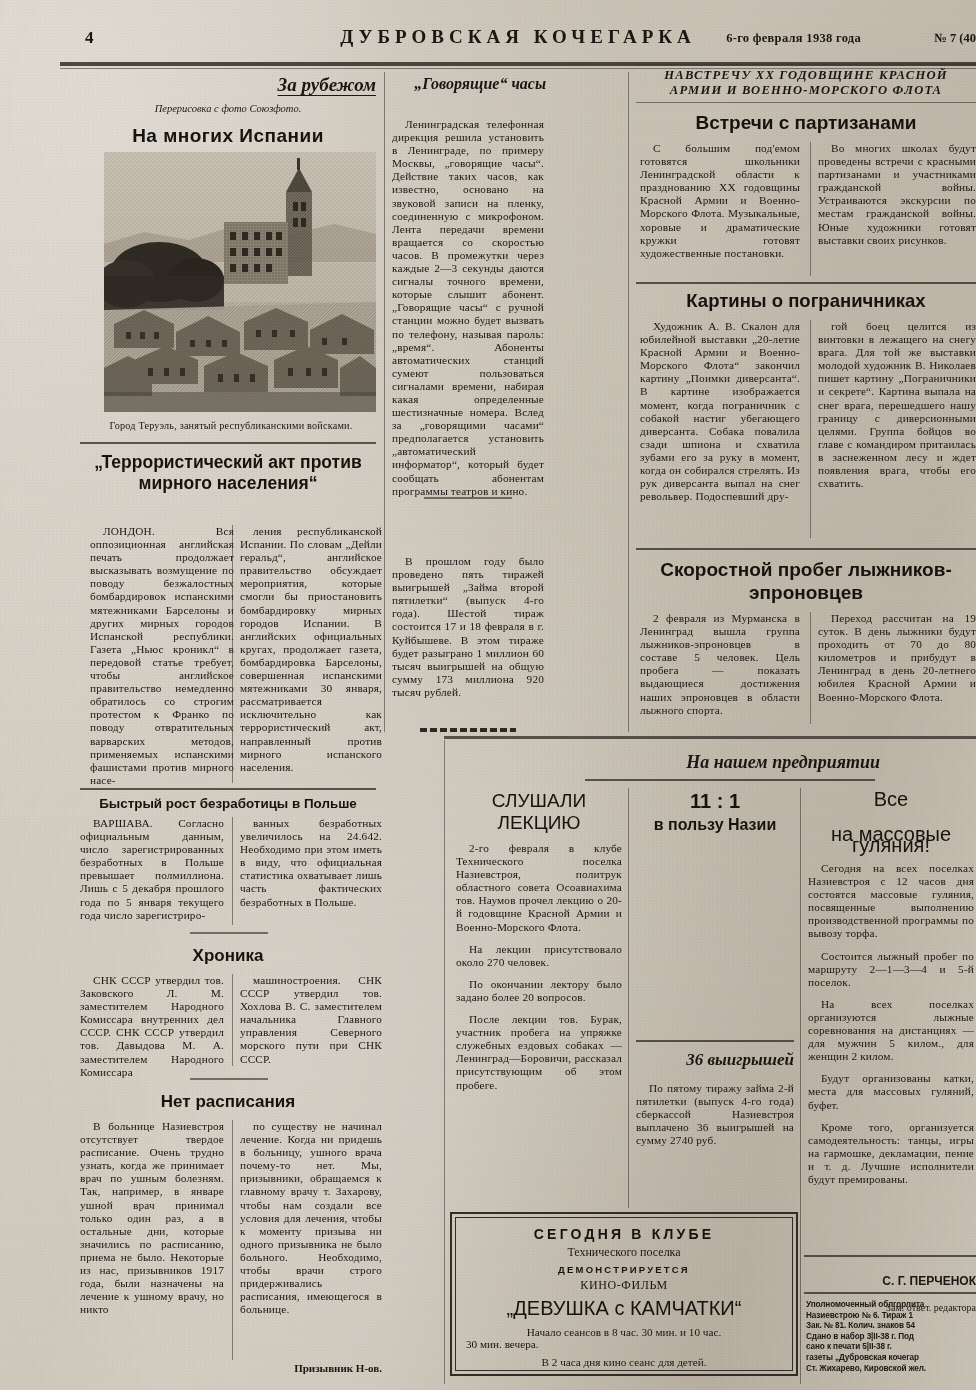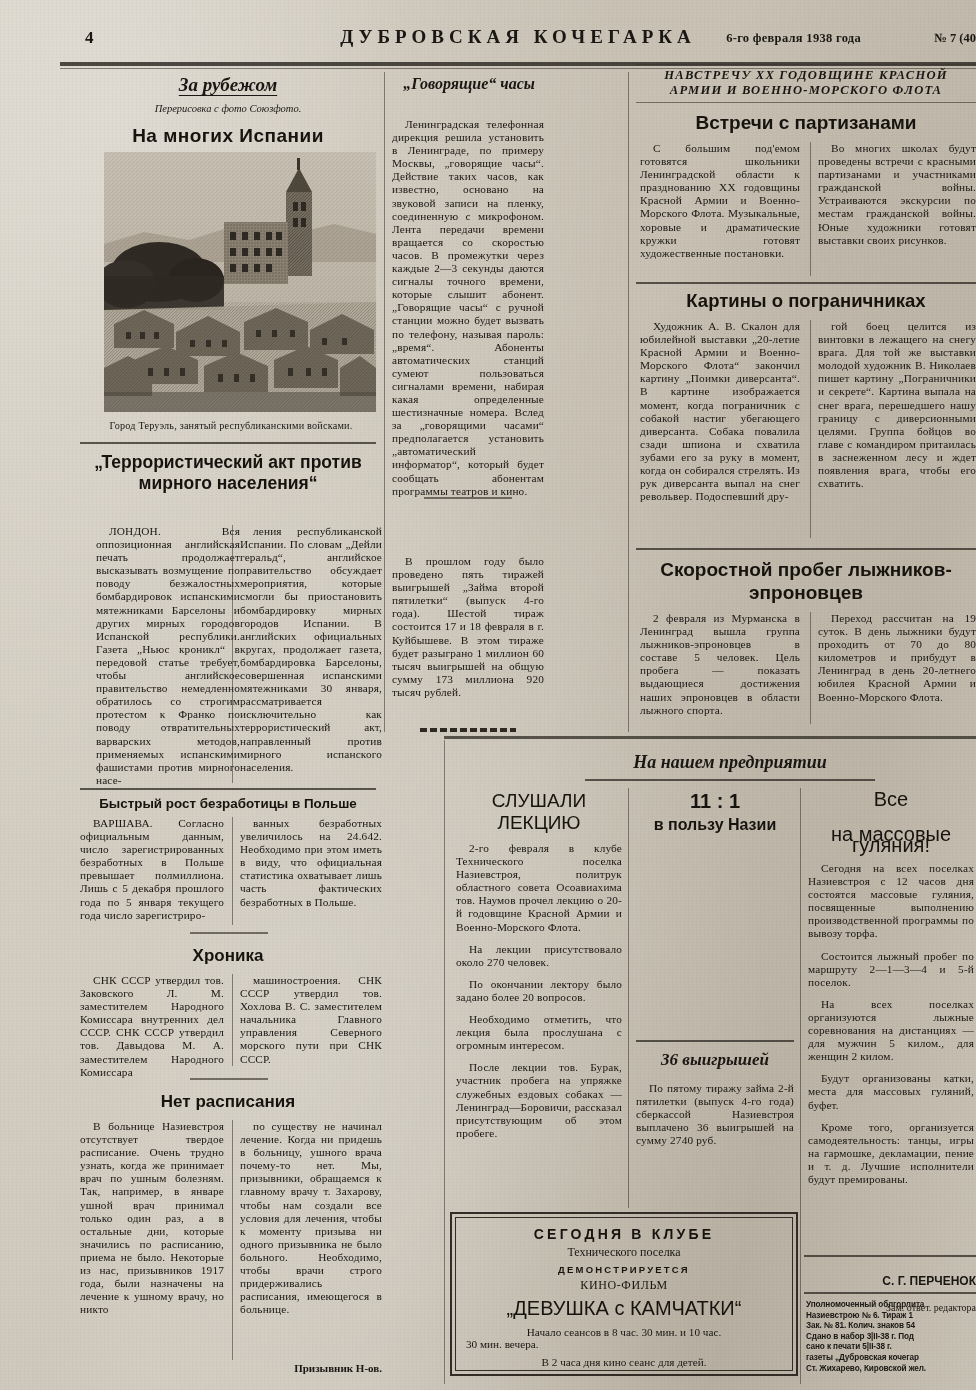--- a/index.html
+++ b/index.html
@@ -55,21 +55,21 @@
     -webkit-hyphens:auto;hyphens:auto;
   }
   .body-txt p{margin:0 0 0 0;text-indent:13px;}
 
   .hl-bold{
     font-family:"Liberation Sans", sans-serif;
     font-weight:bold;text-align:center;color:#17140f;
   }
   .hl-italic{
     font-family:"Liberation Serif", serif;
-    font-style:italic;font-weight:bold;text-align:center;
+    font-style:italic;font-weight:bold;text-align:right;
   }
   .smallcaps{
     font-family:"Liberation Serif", serif;
     font-style:italic;font-weight:bold;text-align:center;letter-spacing:1.2px;
   }
 
   
   .engraving{position:absolute;overflow:hidden;background:#b9b2a4;}
   .cap{font-size:10.2px;text-align:center;letter-spacing:.2px;}
 
@@ -212,21 +212,21 @@
       <rect x="0" y="0" width="272" height="260" fill="url(#hatch2)" opacity="0.13"></rect>
     </svg>
   </div>
 
   <div class="cap" style="position:absolute;left:86px;top:420px;width:290px;">Город Теруэль, занятый республиканскими войсками.</div>
 
   <div class="hrule2" style="left:80px;top:442px;width:296px;"></div>
 
   <div class="hl-bold" style="position:absolute;left:80px;top:452px;width:296px;font-size:17.5px;line-height:21px;">„Террористический акт против мирного населения“</div>
 
-  <div class="body-txt" style="position:absolute;left:96px;top:525px;width:144px;">
+  <div class="body-txt" style="position:absolute;left:90px;top:525px;width:144px;">
     <p>ЛОНДОН. Вся оппозиционная английская печать продолжает высказывать возмущение по поводу безжалостных бомбардировок испанскими мятежниками Барселоны и других мирных городов Испанской республики. Газета „Ньюс кроникл“ в передовой статье требует, чтобы английское правительство немедленно обратилось со строгим протестом к Франко по поводу отвратительных варварских методов, применяемых испанскими фашистами против мирного насе-</p>
   </div>
   <div class="vrule" style="left:232px;top:525px;height:258px;"></div>
   <div class="body-txt" style="position:absolute;left:240px;top:525px;width:142px;">
     <p>ления республиканской Испании. По словам „Дейли геральд“, английское правительство обсуждает мероприятия, которые смогли бы приостановить бомбардировку мирных городов Испании. В английских официальных кругах, продолжает газета, бомбардировка Барселоны, совершенная испанскими мятежниками 30 января, рассматривается исключительно как террористический акт, направленный против мирного испанского населения.</p>
   </div>
 
   <div class="hrule2" style="left:80px;top:788px;width:296px;"></div>
 
   <div class="hl-bold" style="position:absolute;left:80px;top:796px;width:296px;font-size:13.4px;">Быстрый рост безработицы в Польше</div>
@@ -326,21 +326,20 @@
   <div class="vrule" style="left:628px;top:788px;height:420px;"></div>
   <div class="vrule" style="left:800px;top:788px;height:596px;"></div>
 
   <div class="hl-bold" style="position:absolute;left:456px;top:790px;width:166px;font-size:19px;line-height:22px;font-weight:normal;">СЛУШАЛИ</div>
   <div class="hl-bold" style="position:absolute;left:456px;top:812px;width:166px;font-size:19px;line-height:22px;font-weight:normal;">ЛЕКЦИЮ</div>
 
   <div class="body-txt" style="position:absolute;left:456px;top:842px;width:166px;">
     <p>2-го февраля в клубе Технического поселка Назиевстроя, политрук областного совета Осоавиахима тов. Наумов прочел лекцию о 20-й годовщине Красной Армии и Военно-Морского Флота.</p>
     <p style="margin-top:9px;">На лекции присутствовало около 270 человек.</p>
     <p style="margin-top:9px;">По окончании лектору было задано более 20 вопросов.</p>
-    <p style="margin-top:9px;">Необходимо отметить, что лекция была прослушана с огромным интересом.</p>
     <p style="margin-top:9px;">После лекции тов. Бурак, участник пробега на упряжке служебных ездовых собаках — Ленинград—Боровичи, рассказал присутствующим об этом пробеге.</p>
   </div>
 
   <div class="hl-bold" style="position:absolute;left:636px;top:790px;width:158px;font-size:20px;">11 : 1</div>
   <div class="hl-bold" style="position:absolute;left:636px;top:816px;width:158px;font-size:16px;">в пользу Назии</div>
 
 
   <div class="hrule2" style="left:636px;top:1040px;width:158px;"></div>
   <div class="hl-italic" style="position:absolute;left:636px;top:1050px;width:158px;font-size:17px;">36 выигрышей</div>
   <div class="body-txt" style="position:absolute;left:636px;top:1082px;width:158px;">

